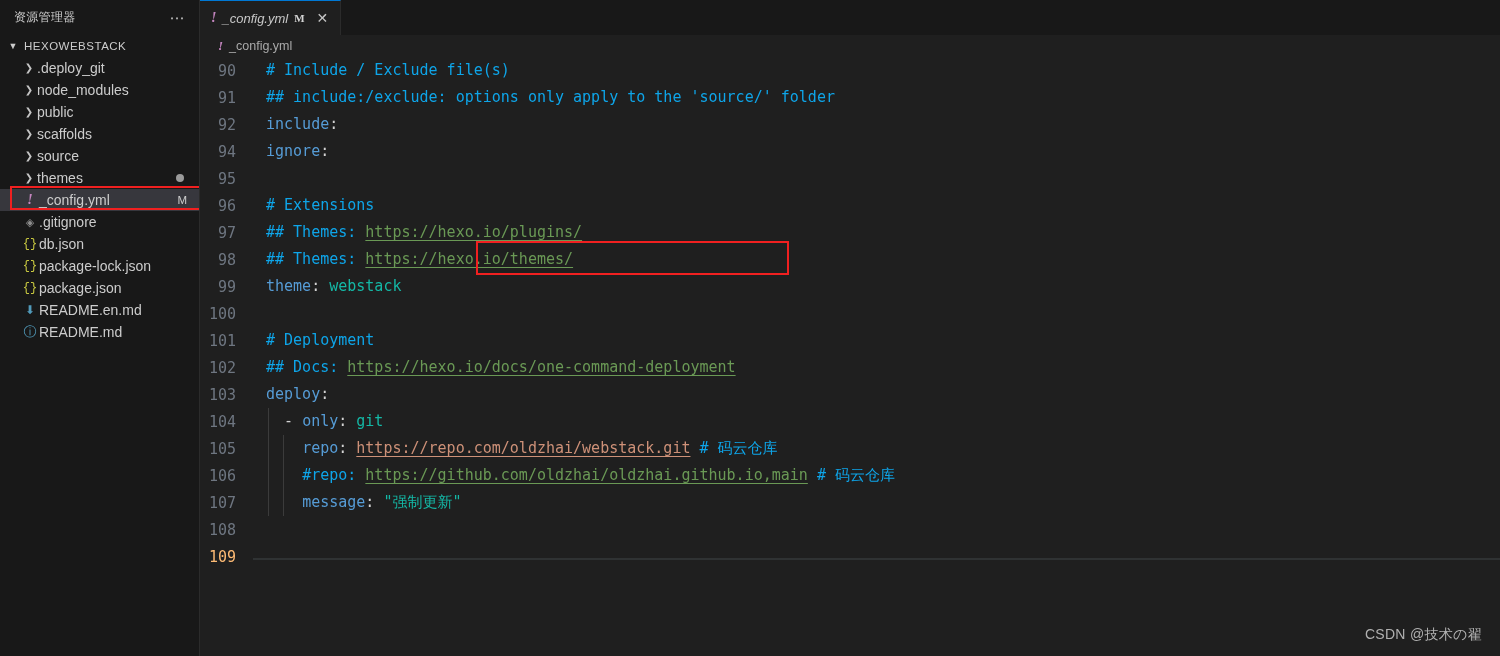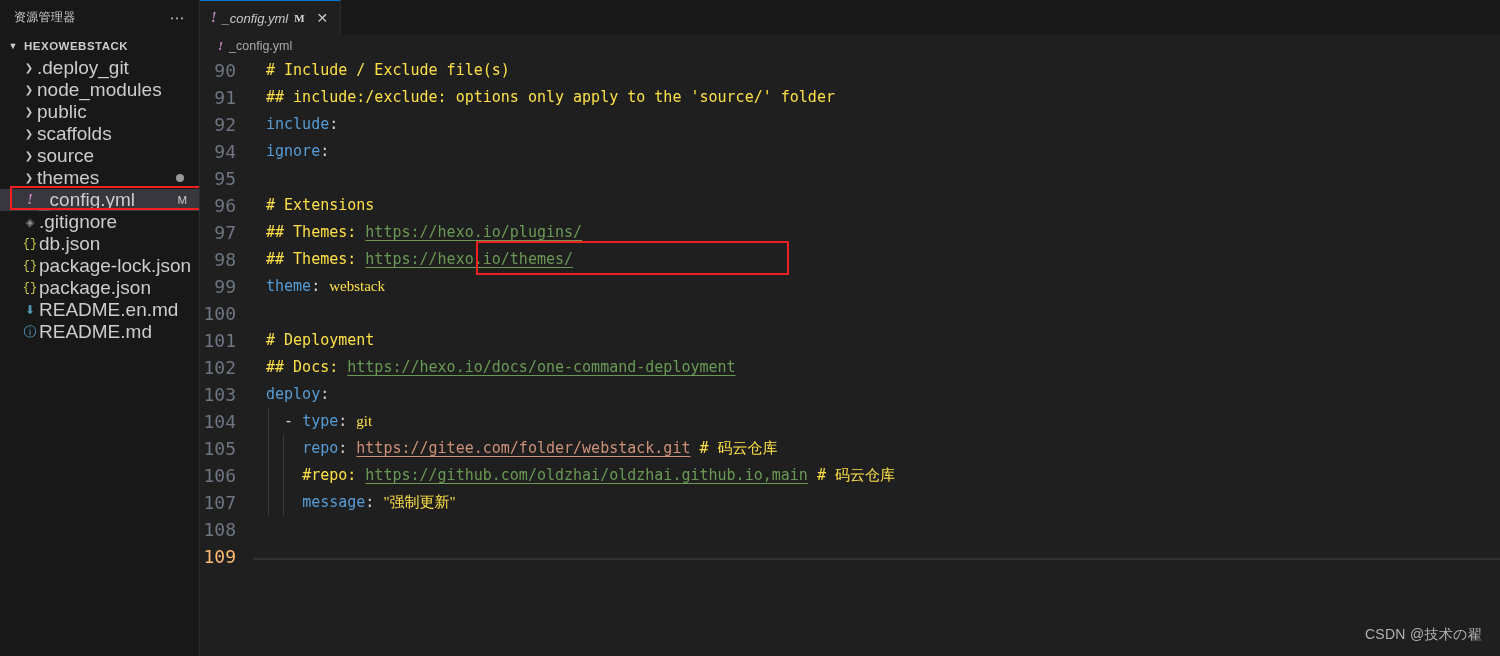--- a/index.html
+++ b/index.html
@@ -31,39 +31,39 @@
   }
   .sb-dots {
     color:#cccccc; font-size:15px; line-height:8px;
     letter-spacing:1.5px; cursor:pointer; padding:2px 3px;
   }
   .sb-root {
     height:22px; display:flex; align-items:center;
     padding-left:6px; gap:4px; cursor:pointer;
   }
   .sb-root .chev { width:14px; text-align:center; color:#cccccc; font-size:9px; line-height:1; }
-  .sb-root-label { font-size:11.5px; font-weight:bold; color:#cccccc; letter-spacing:.5px;text-align:right; }
+  .sb-root-label { font-size:11.5px; font-weight:normal; color:#cccccc; letter-spacing:.5px;text-align:right; }
 
   .sb-row {
     height:22px; display:flex; align-items:center;
     padding-left:8px; padding-right:10px; gap:0px;
     cursor:pointer; position:relative; font-size:13px; color:#cccccc;
   }
   .sb-row.selected { background:#37373d; }
   .sb-indent { width:13px; flex:0 0 13px; }
   .sb-chev {
     width:16px; flex:0 0 16px; text-align:center;
     color:#c5c5c5; font-size:10px; line-height:1;
     display:flex; align-items:center; justify-content:center;
   }
   .sb-icon {
     width:18px; flex:0 0 18px; text-align:center;
     font-size:12px; display:flex; align-items:center; justify-content:center;
   }
-  .sb-label { white-space:nowrap; font-size:19px; color:#cccccc; }
+  .sb-label { white-space:nowrap; font-size:14px; color:#cccccc; }
   .sb-right { margin-left:auto; font-size:11.5px; color:#cccccc; padding-right:2px; }
   .sb-dot {
     margin-left:auto; width:8px; height:8px; border-radius:50%;
     background:#9a9a9a; margin-right:5px;
   }
 
   .ic-yml { color:#c586c0; font-weight:bold; font-style:italic; font-size:14px; font-family:"Liberation Serif", serif;}
   .ic-json { color:#cbcb41; font-size:12px; font-family:"Liberation Mono", monospace; }
   .ic-md-dl { color:#519aba; font-size:12px; }
   .ic-md-info { color:#519aba; font-size:13px; }
@@ -106,42 +106,42 @@
   #code {
     position:absolute; top:57px; left:0; right:0; bottom:0;
     background:#1f1f1f;
     font-family:"DejaVu Sans Mono", monospace;
     font-size:15px;
     overflow:hidden;
   }
   .line { position:relative; height:27px; display:flex; align-items:center; white-space:pre; }
   .lnum {
     width:52px; flex:0 0 52px; text-align:right; padding-right:16px;
-    color:#6e7681; font-size:18px; font-family:"DejaVu Sans Mono", monospace;
+    color:#6e7681; font-size:15px; font-family:"DejaVu Sans Mono", monospace;
     letter-spacing:0px;
   }
   .line.current .lnum { color:#fdba74; font-weight:normal; }
   .ltext {
     flex:1; position:relative; padding-left:14px;
     color:#d4d4d4; font-size:15px; line-height:27px;
     font-family:"DejaVu Sans Mono", monospace; white-space:pre;
   }
   .line.current .ltext::before {
     content:""; position:absolute; left:1px; right:-400px; top:1px; bottom:0px;
     border:1px solid #2f3233; pointer-events:none;
   }
   
   .guide { position:absolute; top:0; bottom:0; width:1px; background:#3b3b3b; }
   .g1 { left:16px; }
   .g2 { left:31px; }
 
-  .cm  { color:#fde047; }        
+  .cm  { color:#0ea5e9; }        
   .key { color:#569cd6;text-align:right; }        
   .pun { color:#d4d4d4; }        
-  .str { color:#fde047;font-family:Liberation Serif, serif; }        
+  .str { color:#14b8a6; }        
   .lnk-green { color:#6a9955; text-decoration:underline; text-underline-offset:3px; }
   .lnk-orange { color:#ce9178; text-decoration:underline; text-underline-offset:3px; }
   .dash { color:#d4d4d4; }
 
   
   #code-annot {
     position:absolute; left:276px; top:241px;
     width:313px; height:34px;
     border:2px solid #f02020; pointer-events:none; z-index:6;
   }
@@ -268,22 +268,22 @@
         <div class="line"><span class="lnum">94</span><span class="ltext"><span class="key">ignore</span><span class="pun">:</span></span></div>
         <div class="line"><span class="lnum">95</span><span class="ltext"></span></div>
         <div class="line"><span class="lnum">96</span><span class="ltext"><span class="cm"># Extensions</span></span></div>
         <div class="line"><span class="lnum">97</span><span class="ltext"><span class="cm">## Themes: </span><span class="lnk-green">https://hexo.io/plugins/</span></span></div>
         <div class="line"><span class="lnum">98</span><span class="ltext"><span class="cm">## Themes: </span><span class="lnk-green">https://hexo.io/themes/</span></span></div>
         <div class="line"><span class="lnum">99</span><span class="ltext"><span class="key">theme</span><span class="pun">: </span><span class="str">webstack</span></span></div>
         <div class="line"><span class="lnum">100</span><span class="ltext"></span></div>
         <div class="line"><span class="lnum">101</span><span class="ltext"><span class="cm"># Deployment</span></span></div>
         <div class="line"><span class="lnum">102</span><span class="ltext"><span class="cm">## Docs: </span><span class="lnk-green">https://hexo.io/docs/one-command-deployment</span></span></div>
         <div class="line"><span class="lnum">103</span><span class="ltext"><span class="key">deploy</span><span class="pun">:</span></span></div>
-        <div class="line"><span class="lnum">104</span><span class="ltext"><span class="guide g1"></span><span class="dash">  - </span><span class="key">type</span><span class="pun">: </span><span class="str">git</span></span></div>
-        <div class="line"><span class="lnum">105</span><span class="ltext"><span class="guide g1"></span><span class="guide g2"></span><span class="pun">    </span><span class="key">repo</span><span class="pun">: </span><span class="lnk-orange">https://gitee.com/folder/webstack.git</span><span class="cm"> # 码云仓库</span></span></div>
+        <div class="line"><span class="lnum">104</span><span class="ltext"><span class="guide g1"></span><span class="dash">  - </span><span class="key">only</span><span class="pun">: </span><span class="str">git</span></span></div>
+        <div class="line"><span class="lnum">105</span><span class="ltext"><span class="guide g1"></span><span class="guide g2"></span><span class="pun">    </span><span class="key">repo</span><span class="pun">: </span><span class="lnk-orange">https://repo.com/oldzhai/webstack.git</span><span class="cm"> # 码云仓库</span></span></div>
         <div class="line"><span class="lnum">106</span><span class="ltext"><span class="guide g1"></span><span class="guide g2"></span><span class="pun">    </span><span class="cm">#repo: </span><span class="lnk-green">https://github.com/oldzhai/oldzhai.github.io,main</span><span class="cm"> # 码云仓库</span></span></div>
         <div class="line"><span class="lnum">107</span><span class="ltext"><span class="guide g1"></span><span class="guide g2"></span><span class="pun">    </span><span class="key">message</span><span class="pun">: </span><span class="str">"强制更新"</span></span></div>
         <div class="line"><span class="lnum">108</span><span class="ltext"></span></div>
         <div class="line current"><span class="lnum">109</span><span class="ltext"></span></div>
       </div>
 
     <div id="code-annot"></div>
 
     <div id="watermark">CSDN @技术の翟</div>
   </div>

